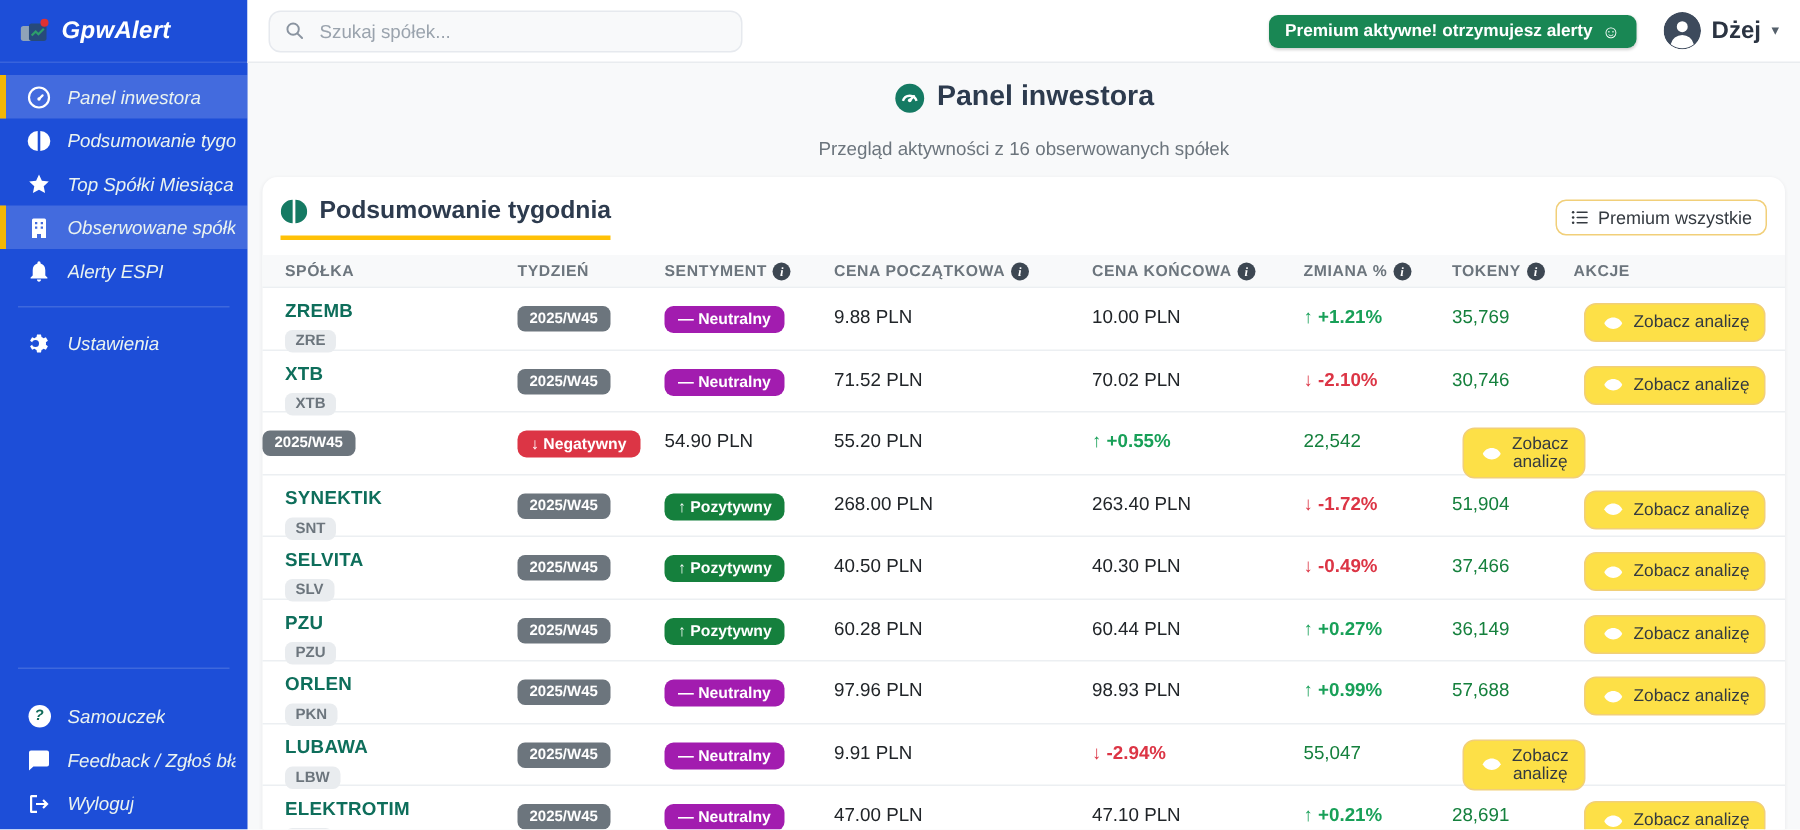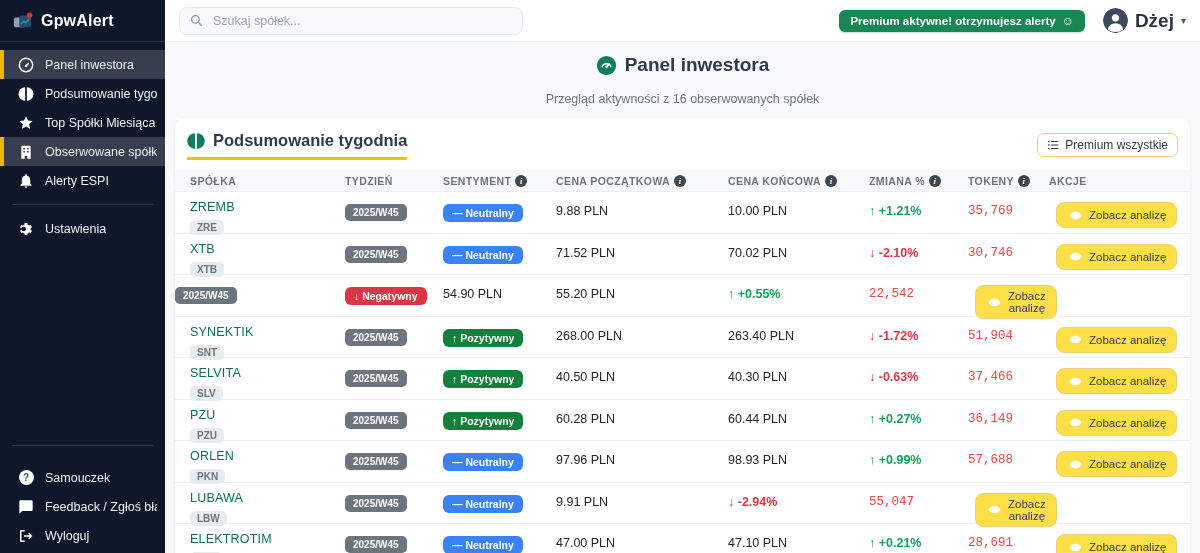--- a/index.html
+++ b/index.html
@@ -5,54 +5,54 @@
   * { box-sizing: border-box; }
   html,body { margin:0; padding:0; }
   body {
     width:1200px; height:553px; overflow:hidden;
     display:flex;
     font-family:"Liberation Sans","DejaVu Sans",sans-serif;
     background:#f8f9fa;
     -webkit-font-smoothing:antialiased;
   }
   
-  .sidebar { width:165px; flex-shrink:0; background:#0f172a; color:#eef5f2; display:flex; flex-direction:column; }
+  .sidebar { width:165px; flex-shrink:0; background:#1d4ed8; color:#eef5f2; display:flex; flex-direction:column;font-style:italic; }
   .logo-row { height:42px; display:flex; align-items:center; gap:8px; padding:0 13px; border-bottom:1px solid rgba(255,255,255,.12); }
   .logo-icon { width:20px; height:18px; display:inline-flex; }
   .logo-text { font-size:16px; font-weight:bold; color:#fff; letter-spacing:.2px; }
   .nav { padding-top:8px; }
   .nav-item { height:29px; display:flex; align-items:center; gap:11px; padding:0 8px 0 14px;
               font-size:12.5px; color:#eaf3f0; cursor:pointer; border-left:4px solid transparent; }
   .nav-item.active { background:rgba(255,255,255,.17); border-left-color:#f2b705; }
   .nav-icon { width:16px; height:16px; display:inline-flex; color:#fff; flex-shrink:0; align-items:center; justify-content:center; }
   .nav-icon svg { width:100%; height:100%; }
   .nav-label { white-space:nowrap; overflow:hidden; }
   .sb-divider { height:1px; background:rgba(255,255,255,.15); margin:9px 12px; }
   .sb-spacer { flex:1; }
   .nav-footer { padding-bottom:3px; }
   .help-circle { width:15px; height:15px; border-radius:50%; background:#fff; color:#0f6a58;
                  font-size:10px; font-weight:bold; line-height:15px; text-align:center; }
   
   .main { flex:1; display:flex; flex-direction:column; min-width:0; }
   .topbar { height:42px; background:#fff; border-bottom:1px solid #e9ecef; display:flex; align-items:center;
             justify-content:space-between; padding:0 14px; flex-shrink:0; }
-  .search-box { width:344px; height:28px; background:#f8f9fa; border:1px solid #e6e9ee; border-radius:8px;
+  .search-box { width:316px; height:28px; background:#f8f9fa; border:1px solid #e6e9ee; border-radius:8px;
                 display:flex; align-items:center; gap:8px; padding:0 10px; color:#8a94a0; }
   .search-box svg { width:13px; height:13px; flex-shrink:0; }
   .search-box input { border:none; background:transparent; outline:none; flex:1; font-size:12.5px;
                       color:#343a40; font-family:inherit; }
   .search-box input::placeholder { color:#9aa3ad; }
   .topbar-right { display:flex; align-items:center; gap:18px; }
   .premium-badge { background:#198754; color:#fff; font-size:11.5px; font-weight:bold; padding:5px 11px;
                    border-radius:6px; display:flex; align-items:center; gap:6px; box-shadow:0 1px 2px rgba(0,0,0,.18); }
   .premium-emoji { font-size:12px; line-height:1; }
   .user-menu { display:flex; align-items:center; gap:7px; cursor:pointer; }
   .avatar { width:25px; height:25px; border-radius:50%; overflow:hidden; display:block; }
   .avatar svg { display:block; }
-  .user-name { font-size:19px; font-weight:600; color:#2b3442; }
+  .user-name { font-size:16px; font-weight:600; color:#2b3442; }
   .caret { color:#55606b; font-size:10px; }
   
   .content { flex:1; padding:12px 10px 0; overflow:hidden; }
   .page-header { text-align:center; }
   .page-title-row { display:flex; align-items:center; justify-content:center; gap:8px; }
   .title-icon { width:21px; height:21px; display:inline-flex; }
   h1.page-title { margin:0; font-size:19px; font-weight:bold; color:#2d3b4e; }
   .page-subtitle { margin:16px 0 0; font-size:12.5px; color:#6c757d; }
   .card { background:#fff; border-radius:10px; margin-top:12px; box-shadow:0 1px 3px rgba(16,24,40,.07); }
   .card-head { display:flex; justify-content:space-between; align-items:flex-start; padding:13px 12px 10px; }
@@ -68,34 +68,34 @@
   .thead { background:#f8f9fa; height:21px; align-items:center; }
   .th { font-size:10.5px; color:#6c757d; font-weight:bold; letter-spacing:.4px; display:flex;
         align-items:flex-start; gap:4px; white-space:nowrap; }
   .th:first-child { padding-left:15px; }
   .info-dot { width:12px; height:12px; border-radius:50%; background:#3d4752; color:#fff; font-size:8.5px;
               line-height:12px; text-align:center; font-weight:bold; font-family:"Liberation Serif",serif;
               font-style:italic; cursor:pointer; flex-shrink:0; }
   .tr { border-top:1px solid #eceff2; height:41.5px; padding:8px 0 0; align-items:start; }
   .td { font-size:12.5px; color:#212529; padding-top:4px; }
   .td-company { padding-left:15px; padding-top:0; }
-  .company-name { display:block; color:#0e6e5b; font-weight:normal; font-size:12.5px; line-height:15px;
+  .company-name { display:block; color:#0e6e5b; font-weight:bold; font-size:12.5px; line-height:15px;
                   letter-spacing:.2px; cursor:pointer; white-space:nowrap; }
   .ticker-badge { display:inline-block; margin-top:5px; background:#e9ecef; color:#6c757d; font-size:10px;
                   font-weight:600; padding:2px 7px; border-radius:5px; }
   .week-badge { display:inline-block; background:#6c757d; color:#fff; font-size:10px; font-weight:bold;
                 padding:3px 8px; border-radius:5px; }
   .sent-badge { display:inline-block; color:#fff; font-size:10.5px; font-weight:bold; padding:3px 9px; border-radius:6px; }
-  .sent-neutral  { background:#3b82f6; }
+  .sent-neutral  { background:#a21caf; }
   .sent-positive { background:#15803d; }
   .sent-negative { background:#dc3545; }
   .change { font-weight:bold; }
   .change.up   { color:#18a058; }
   .change.down { color:#dc3545; }
-  .tokens { color:#ef4444;font-family:Liberation Mono, monospace; }
+  .tokens { color:#15803d; }
   .td-actions { padding-left:7px; padding-top:2px; }
   .action-btn { display:inline-flex; align-items:center; gap:6px; background:#fde047; border:1.5px solid #f1cf79;
                 border-radius:8px; padding:4px 10px; font-size:11.5px; color:#343a40; cursor:pointer;
                 font-family:inherit; }
   .action-btn svg { width:13px; height:13px; }
 </style>
 </head>
 <body>
 
 <aside class="sidebar">
@@ -370,21 +370,21 @@
                   </span>
                   <span>Zobacz analizę</span>
                 </button></div>
             </div>
             <div class="tr grid-cols">
               <div class="td td-company"><a class="company-name">SELVITA</a><span class="ticker-badge">SLV</span></div>
               <div class="td"><span class="week-badge">2025/W45</span></div>
               <div class="td"><span class="sent-badge sent-positive">↑ Pozytywny</span></div>
               <div class="td">40.50 PLN</div>
               <div class="td">40.30 PLN</div>
-              <div class="td"><span class="change down">↓ -0.63%</span></div>
+              <div class="td"><span class="change down">↓ -0.49%</span></div>
               <div class="td tokens">37,466</div>
               <div class="td td-actions"><button class="action-btn">
                   <span class="nav-icon">
                     <svg viewBox="0 0 24 24">
                       <path d="M12 5C7 5 2.8 7.9 1 12c1.8 4.1 6 7 11 7s9.2-2.9 11-7c-1.8-4.1-6-7-11-7z" fill="currentColor"></path>
                       <circle cx="12" cy="12" r="4.4" fill="#fff"></circle>
                       <circle cx="12" cy="12" r="2.3" fill="currentColor"></circle>
                     </svg>
                   </span>
                   <span>Zobacz analizę</span>

